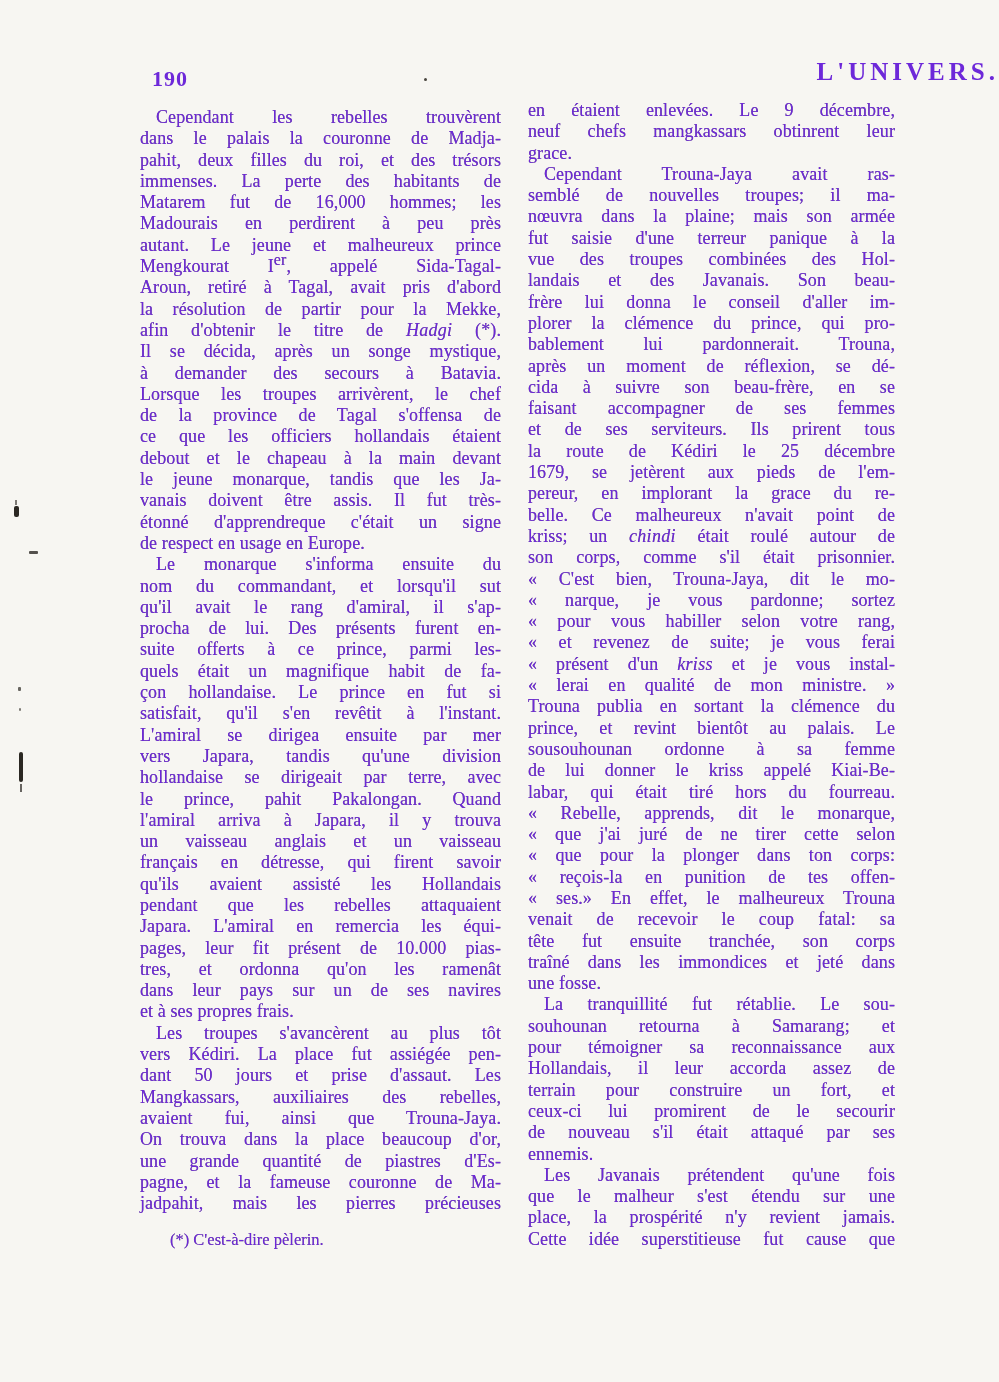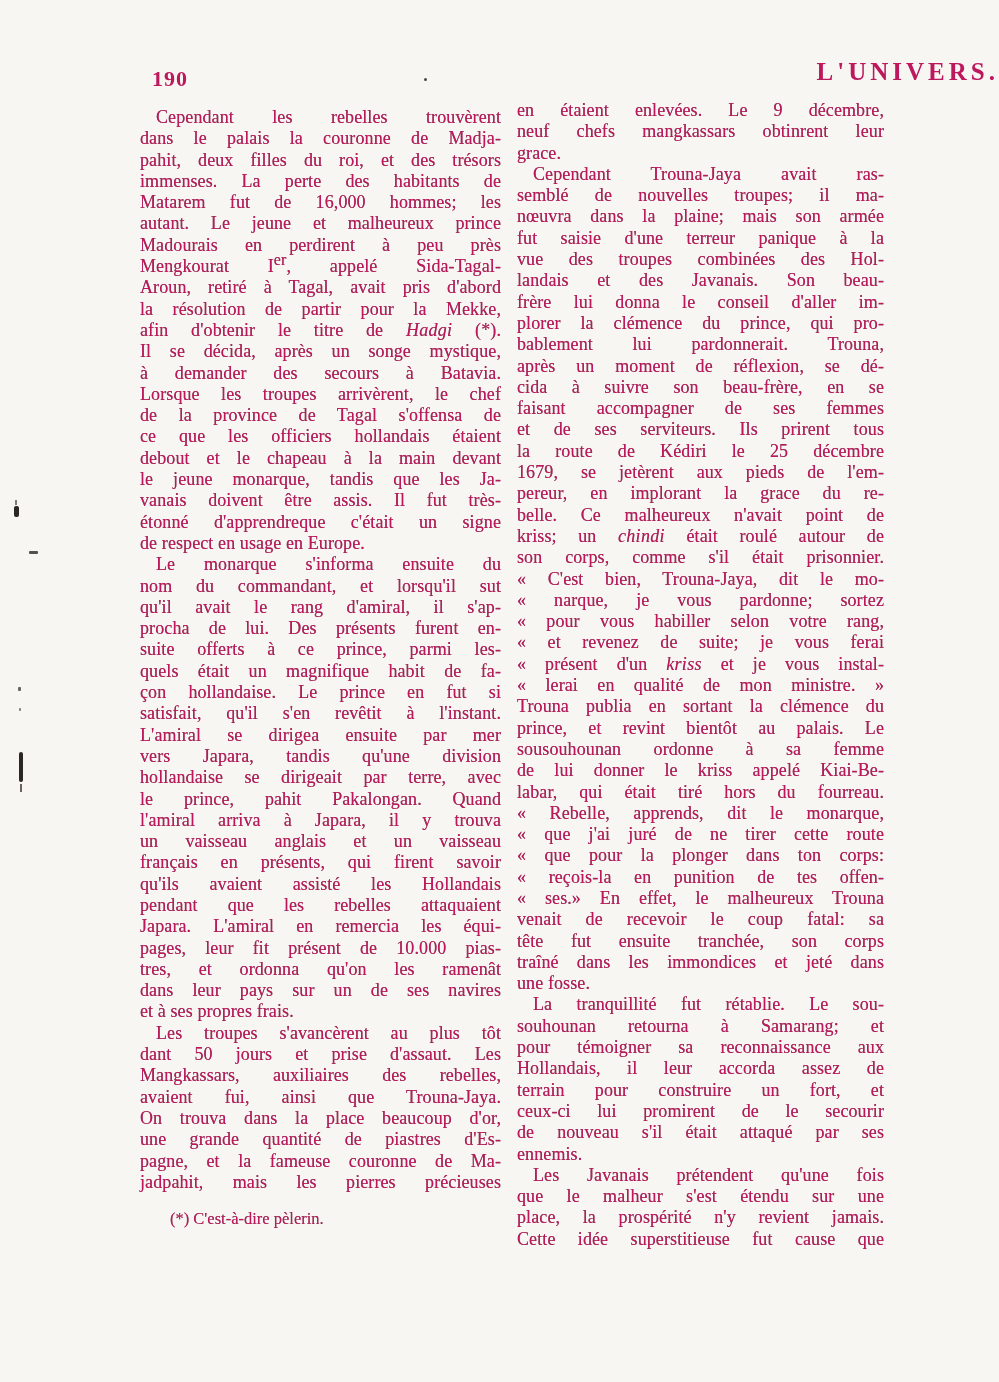--- a/index.html
+++ b/index.html
@@ -7,21 +7,21 @@
     background: #e8e7e3;
     font-family: "Liberation Serif", serif;
   }
   .page {
     position: relative;
     width: 999px;
     height: 1382px;
     margin: 0 auto;
     background: #f7f6f2;
     overflow: hidden;
-    color: #be185d;
+    color: #6d28d9;
   }
   
   .page-number {
     position: absolute;
     left: 152px;
     top: 66px;
     font-size: 22px;
     font-weight: 700;
     letter-spacing: 1px;
   }
@@ -43,21 +43,21 @@
     height: 3px;
     border-radius: 50%;
     background: #4a463f;
   }
   
   .columns {
     position: absolute;
     left: 140px;
     top: 100px;
     display: flex;
-    gap: 16px;
+    gap: 27px;
     align-items: flex-start;
   }
   .col { font-size: 18px; }
   .col-left  { width: 361px; padding-top: 7px; }
   .col-right { width: 367px; }
   .line {
     line-height: 21.3px;
     text-align: justify;
     text-align-last: justify;
     white-space: nowrap;
@@ -96,22 +96,22 @@
   <div class="header-title">L'UNIVERS.</div>
 
   <div class="columns">
     <div class="col col-left">
       <div>
           <div class="line indent">Cependant les rebelles trouvèrent</div>
           <div class="line">dans le palais la couronne de Madja-</div>
           <div class="line">pahit, deux filles du roi, et des trésors</div>
           <div class="line">immenses. La perte des habitants de</div>
           <div class="line">Matarem fut de 16,000 hommes; les</div>
+          <div class="line">Madourais en perdirent à peu près</div>
           <div class="line">autant. Le jeune et malheureux prince</div>
-          <div class="line">Madourais en perdirent à peu près</div>
           <div class="line">Mengkourat I<sup>er</sup>, appelé Sida-Tagal-</div>
           <div class="line">Aroun, retiré à Tagal, avait pris d'abord</div>
           <div class="line">la résolution de partir pour la Mekke,</div>
           <div class="line">afin d'obtenir le titre de <i>Hadgi</i> (*).</div>
           <div class="line">Il se décida, après un songe mystique,</div>
           <div class="line">à demander des secours à Batavia.</div>
           <div class="line">Lorsque les troupes arrivèrent, le chef</div>
           <div class="line">de la province de Tagal s'offensa de</div>
           <div class="line">ce que les officiers hollandais étaient</div>
           <div class="line">debout et le chapeau à la main devant</div>
@@ -126,29 +126,30 @@
           <div class="line">suite offerts à ce prince, parmi les-</div>
           <div class="line">quels était un magnifique habit de fa-</div>
           <div class="line">çon hollandaise. Le prince en fut si</div>
           <div class="line">satisfait, qu'il s'en revêtit à l'instant.</div>
           <div class="line">L'amiral se dirigea ensuite par mer</div>
           <div class="line">vers Japara, tandis qu'une division</div>
           <div class="line">hollandaise se dirigeait par terre, avec</div>
           <div class="line">le prince, pahit Pakalongan. Quand</div>
           <div class="line">l'amiral arriva à Japara, il y trouva</div>
           <div class="line">un vaisseau anglais et un vaisseau</div>
-          <div class="line">français en présents, qui firent savoir</div>
+          <div class="line">français en détresse, qui firent savoir</div>
           <div class="line">qu'ils avaient assisté les Hollandais</div>
           <div class="line">pendant que les rebelles attaquaient</div>
           <div class="line">Japara. L'amiral en remercia les équi-</div>
           <div class="line">pages, leur fit présent de 10.000 pias-</div>
           <div class="line">tres, et ordonna qu'on les ramenât</div>
           <div class="line">dans leur pays sur un de ses navires</div>
           <div class="line end">et à ses propres frais.</div>
           <div class="line indent">Les troupes s'avancèrent au plus tôt</div>
+          <div class="line">vers Kédiri. La place fut assiégée pen-</div>
           <div class="line">dant 50 jours et prise d'assaut. Les</div>
           <div class="line">Mangkassars, auxiliaires des rebelles,</div>
           <div class="line">avaient fui, ainsi que Trouna-Jaya.</div>
           <div class="line">On trouva dans la place beaucoup d'or,</div>
           <div class="line">une grande quantité de piastres d'Es-</div>
           <div class="line">pagne, et la fameuse couronne de Ma-</div>
           <div class="line">jadpahit, mais les pierres précieuses</div>
         </div>
       <div class="footnote">(*) C'est-à-dire pèlerin.</div>
     </div>
@@ -181,21 +182,21 @@
           <div class="line">« pour vous habiller selon votre rang,</div>
           <div class="line">« et revenez de suite; je vous ferai</div>
           <div class="line">« présent d'un <i>kriss</i> et je vous instal-</div>
           <div class="line">« lerai en qualité de mon ministre. »</div>
           <div class="line">Trouna publia en sortant la clémence du</div>
           <div class="line">prince, et revint bientôt au palais. Le</div>
           <div class="line">sousouhounan ordonne à sa femme</div>
           <div class="line">de lui donner le kriss appelé Kiai-Be-</div>
           <div class="line">labar, qui était tiré hors du fourreau.</div>
           <div class="line">« Rebelle, apprends, dit le monarque,</div>
-          <div class="line">« que j'ai juré de ne tirer cette route</div>
+          <div class="line">« que j'ai juré de ne tirer cette selon</div>
           <div class="line">« que pour la plonger dans ton corps:</div>
           <div class="line">« reçois-la en punition de tes offen-</div>
           <div class="line">« ses.» En effet, le malheureux Trouna</div>
           <div class="line">venait de recevoir le coup fatal: sa</div>
           <div class="line">tête fut ensuite tranchée, son corps</div>
           <div class="line">traîné dans les immondices et jeté dans</div>
           <div class="line end">une fosse.</div>
           <div class="line indent">La tranquillité fut rétablie. Le sou-</div>
           <div class="line">souhounan retourna à Samarang; et</div>
           <div class="line">pour témoigner sa reconnaissance aux</div>

